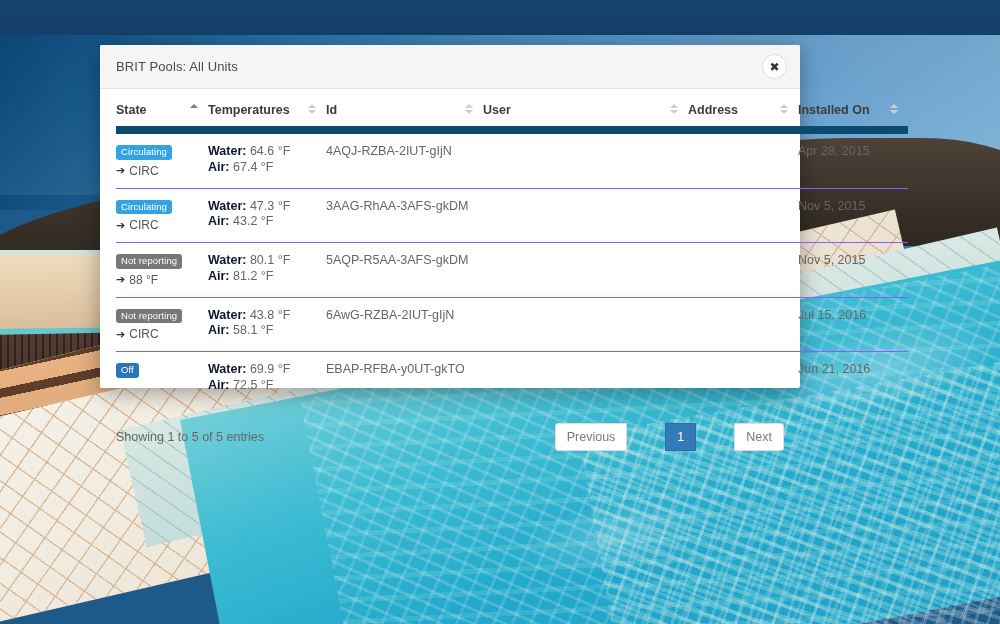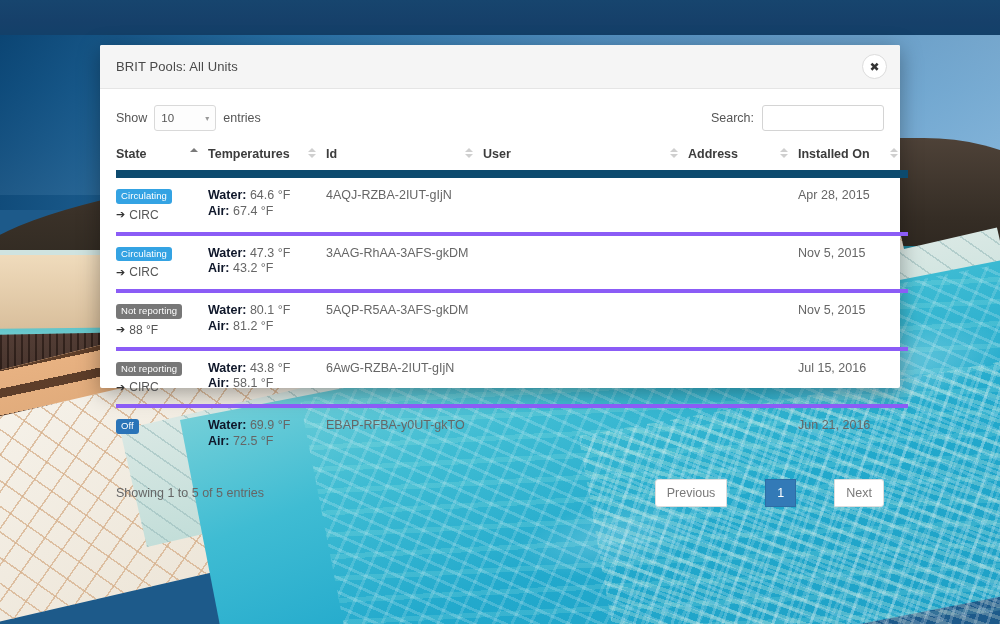--- a/index.html
+++ b/index.html
@@ -156,21 +156,21 @@
         rgba(255,255,255,.28) 0px, rgba(255,255,255,.28) 3px,
         rgba(255,255,255,0) 3px, rgba(255,255,255,0) 12px);
     transform: rotate(-10deg);
     opacity: .75;
   }
 
   
   #modal {
     position: absolute;
     left: 100px; top: 45px;
-    width: 800px; height: 343px;
+    width: 700px; height: 343px;
     background: #ffffff;
     box-shadow: 0 5px 22px rgba(0,0,0,.35);
     border-radius: 2px;
     z-index: 10;
   }
   .modal-header {
     height: 44px;
     background: #f5f5f5;
     border-bottom: 1px solid #e5e5e5;
     display: flex; align-items: center;
@@ -239,21 +239,21 @@
   .sorter { position: absolute; right: 10px; top: 1px; display: inline-flex; flex-direction: column; gap: 2px; }
   .tri { width: 0; height: 0; border-left: 4px solid transparent; border-right: 4px solid transparent; }
   .tri.up { border-bottom: 4px solid #cfcfcf; }
   .tri.dn { border-top: 4px solid #cfcfcf; }
   .sorter.asc .tri.up { border-bottom-color: #7a7a7a; }
 
   table.units td {
     font-size: 12.5px;
     color: #666;
     padding: 10px 8px 10px 0;
-    border-bottom: 4px solid #8b5cf6;
+    border-bottom: 1px solid #8b5cf6;
     vertical-align: top;
   }
   tr.unit-row:last-child td { border-bottom: none; }
 
   .badge {
     display: inline-block;
     font-size: 9.5px;
     color: #ffffff;
     padding: 2px 5px 3px 5px;
     border-radius: 3px;
@@ -329,35 +329,20 @@
 
 <div id="modal">
 
   <div class="modal-header">
     <span class="modal-title">BRIT Pools: All Units</span>
     <button class="close-btn">✖</button>
   </div>
 
   <div class="modal-body">
 
-    <div class="toolbar">
-      <label class="length-wrap">
-        <span>Show</span>
-        <span class="length-select">
-          <span>10</span>
-          <span class="caret-dn">▾</span>
-        </span>
-        <span>entries</span>
-      </label>
-
-      <label class="search-wrap">
-        <span>Search:</span>
-        <input class="search-input" type="text" placeholder="" style="">
-      </label>
-    </div>
 
     <table class="units">
       <colgroup>
         <col class="col-state">
           <col class="col-temps">
           <col class="col-id">
         <col class="col-user">
           <col class="col-addr">
           <col class="col-inst">
       </colgroup>

